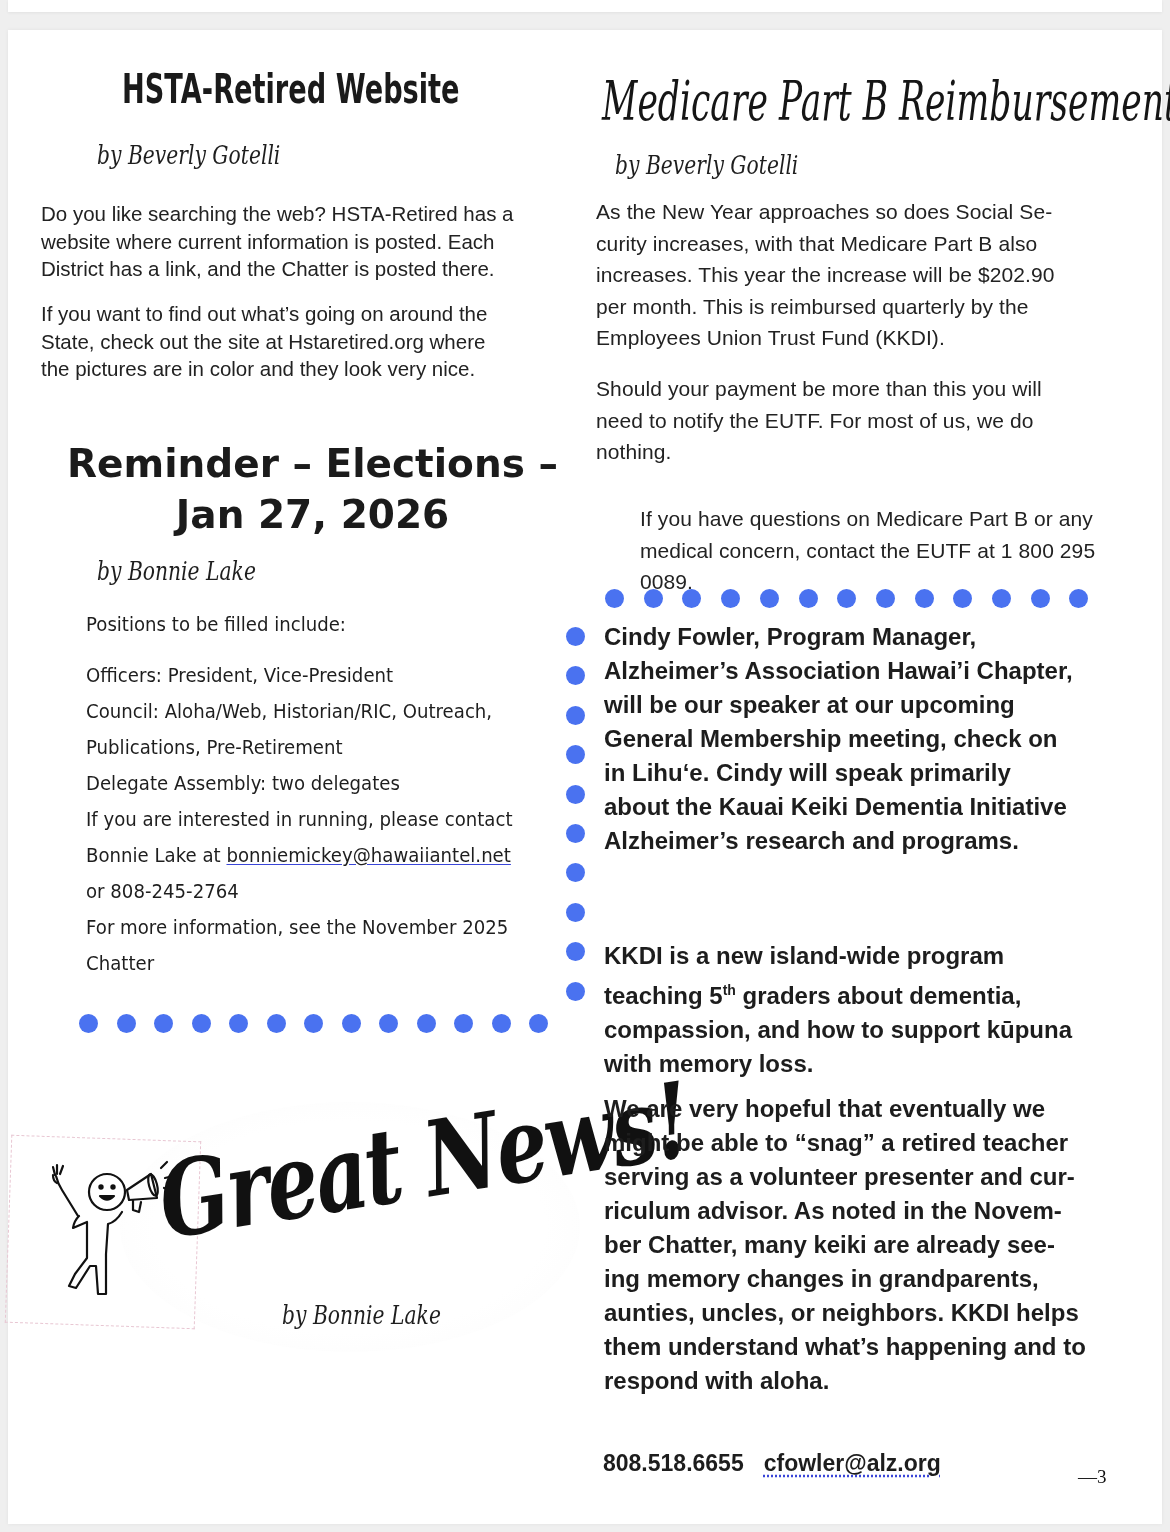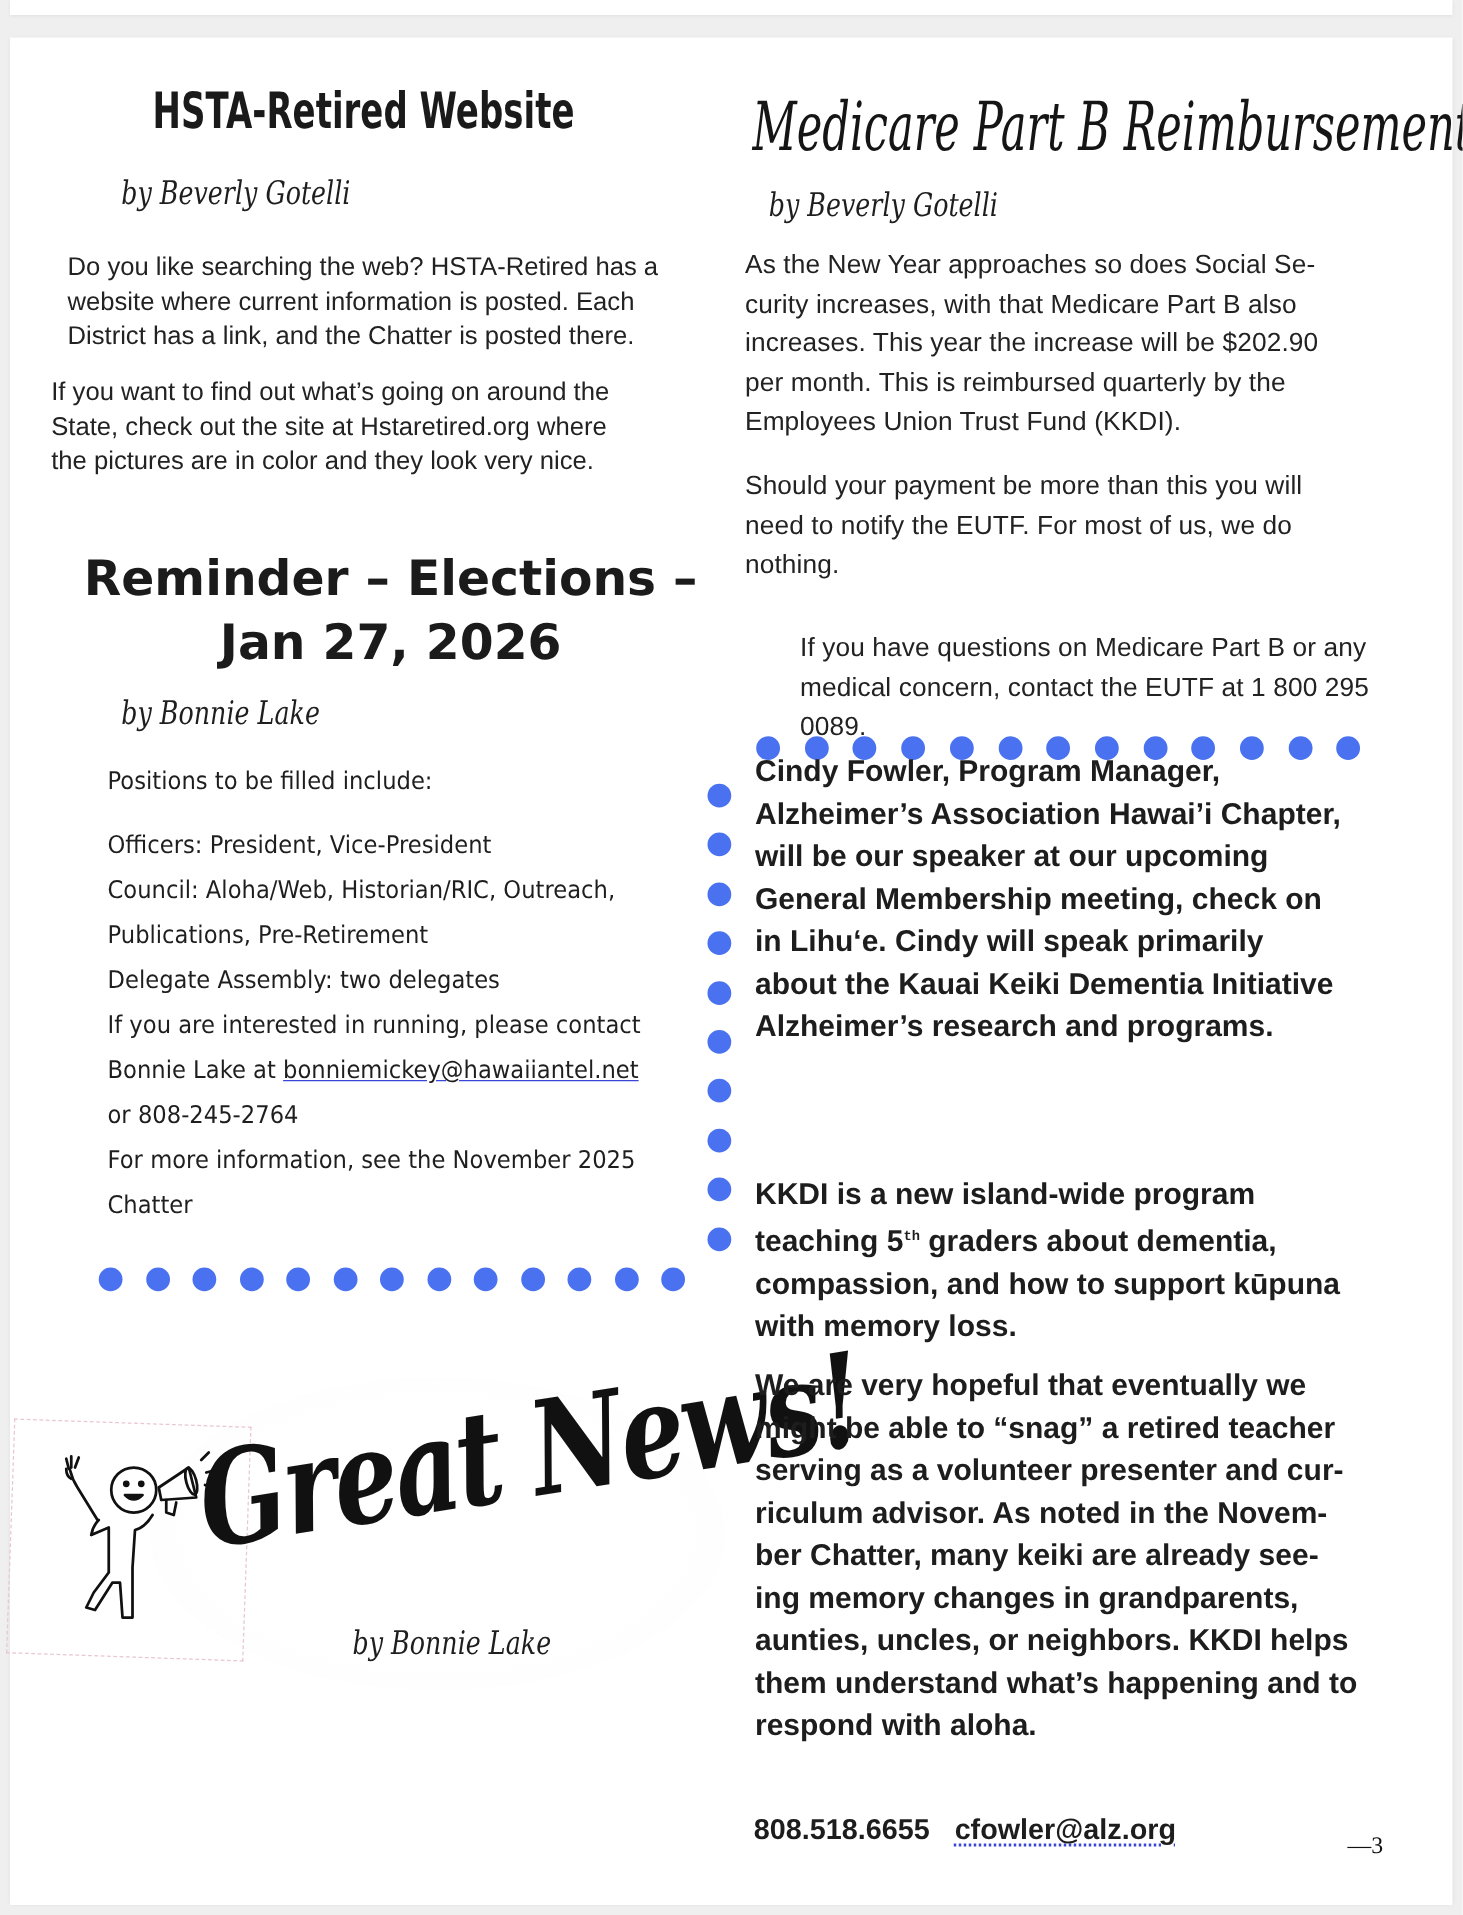--- a/index.html
+++ b/index.html
@@ -141,21 +141,21 @@
 </head>
 <body>
 
 <div class="top-strip"></div>
 
 <div class="page"></div>
 
 <div class="abs title-hsta">HSTA-Retired Website</div>
 <div class="abs byline" style="left:97px; top:140px;">by Beverly Gotelli</div>
 
-<div class="abs para-sans" style="left:54px; top:200px; width:540px;">
+<div class="abs para-sans" style="left:41px; top:200px; width:540px;">
   <div>Do you like searching the web? HSTA-Retired has a</div>
   <div>website where current information is posted.  Each</div>
   <div>District has a link, and the Chatter is posted there.</div>
 </div>
 <div class="abs para-sans" style="left:41px; top:300px; width:540px;">
   <div>If you want to find out what’s going on around the</div>
   <div>State, check out the site at Hstaretired.org where</div>
   <div>the pictures are in color and they look very nice.</div>
 </div>
 
@@ -261,32 +261,32 @@
     <div class="dot" style="left: 566px; top: 705.8px; background: rgb(74, 114, 240);"></div>
     <div class="dot" style="left: 566px; top: 745.2px; background: rgb(74, 114, 240);"></div>
     <div class="dot" style="left: 566px; top: 784.6px; background: rgb(74, 114, 240);"></div>
     <div class="dot" style="left: 566px; top: 824px; background: rgb(74, 114, 240);"></div>
     <div class="dot" style="left: 566px; top: 863.4px; background: rgb(74, 114, 240);"></div>
     <div class="dot" style="left: 566px; top: 902.8px; background: rgb(74, 114, 240);"></div>
     <div class="dot" style="left: 566px; top: 942.2px; background: rgb(74, 114, 240);"></div>
     <div class="dot" style="left: 566px; top: 981.6px; background: rgb(74, 114, 240);"></div>
   </div>
 
-<div class="abs bold-col" style="left:604px; top:601px;">
+<div class="abs bold-col" style="left:604px; top:620px;">
   <div>Cindy Fowler, Program Manager,</div>
   <div>Alzheimer’s Association Hawai’i Chapter,</div>
   <div>will be our speaker at our upcoming</div>
   <div>General Membership meeting, check on</div>
   <div>in Lihu‘e.  Cindy will speak primarily</div>
   <div>about the Kauai Keiki Dementia Initiative</div>
   <div>Alzheimer’s research and programs.</div>
 </div>
 <div class="abs bold-col" style="left:604px; top:939px;">
   <div>KKDI is a new island-wide program</div>
-  <div><span>teaching 5</span><sup style="font-size:11px;font-family:Liberation Mono, monospace;">th</sup><span> graders about dementia,</span></div>
+  <div><span>teaching 5</span><sup style="font-size:14px;">th</sup><span> graders about dementia,</span></div>
   <div>compassion, and how to support kūpuna</div>
   <div>with memory loss.</div>
 </div>
 <div class="abs bold-col" style="left:604px; top:1092px;">
   <div>We are very hopeful that eventually we</div>
   <div>might be able to “snag” a retired teacher</div>
   <div>serving as a volunteer presenter and cur-</div>
   <div>riculum advisor. As noted in the Novem-</div>
   <div>ber Chatter, many keiki are already see-</div>
   <div>ing memory changes in grandparents,</div>

